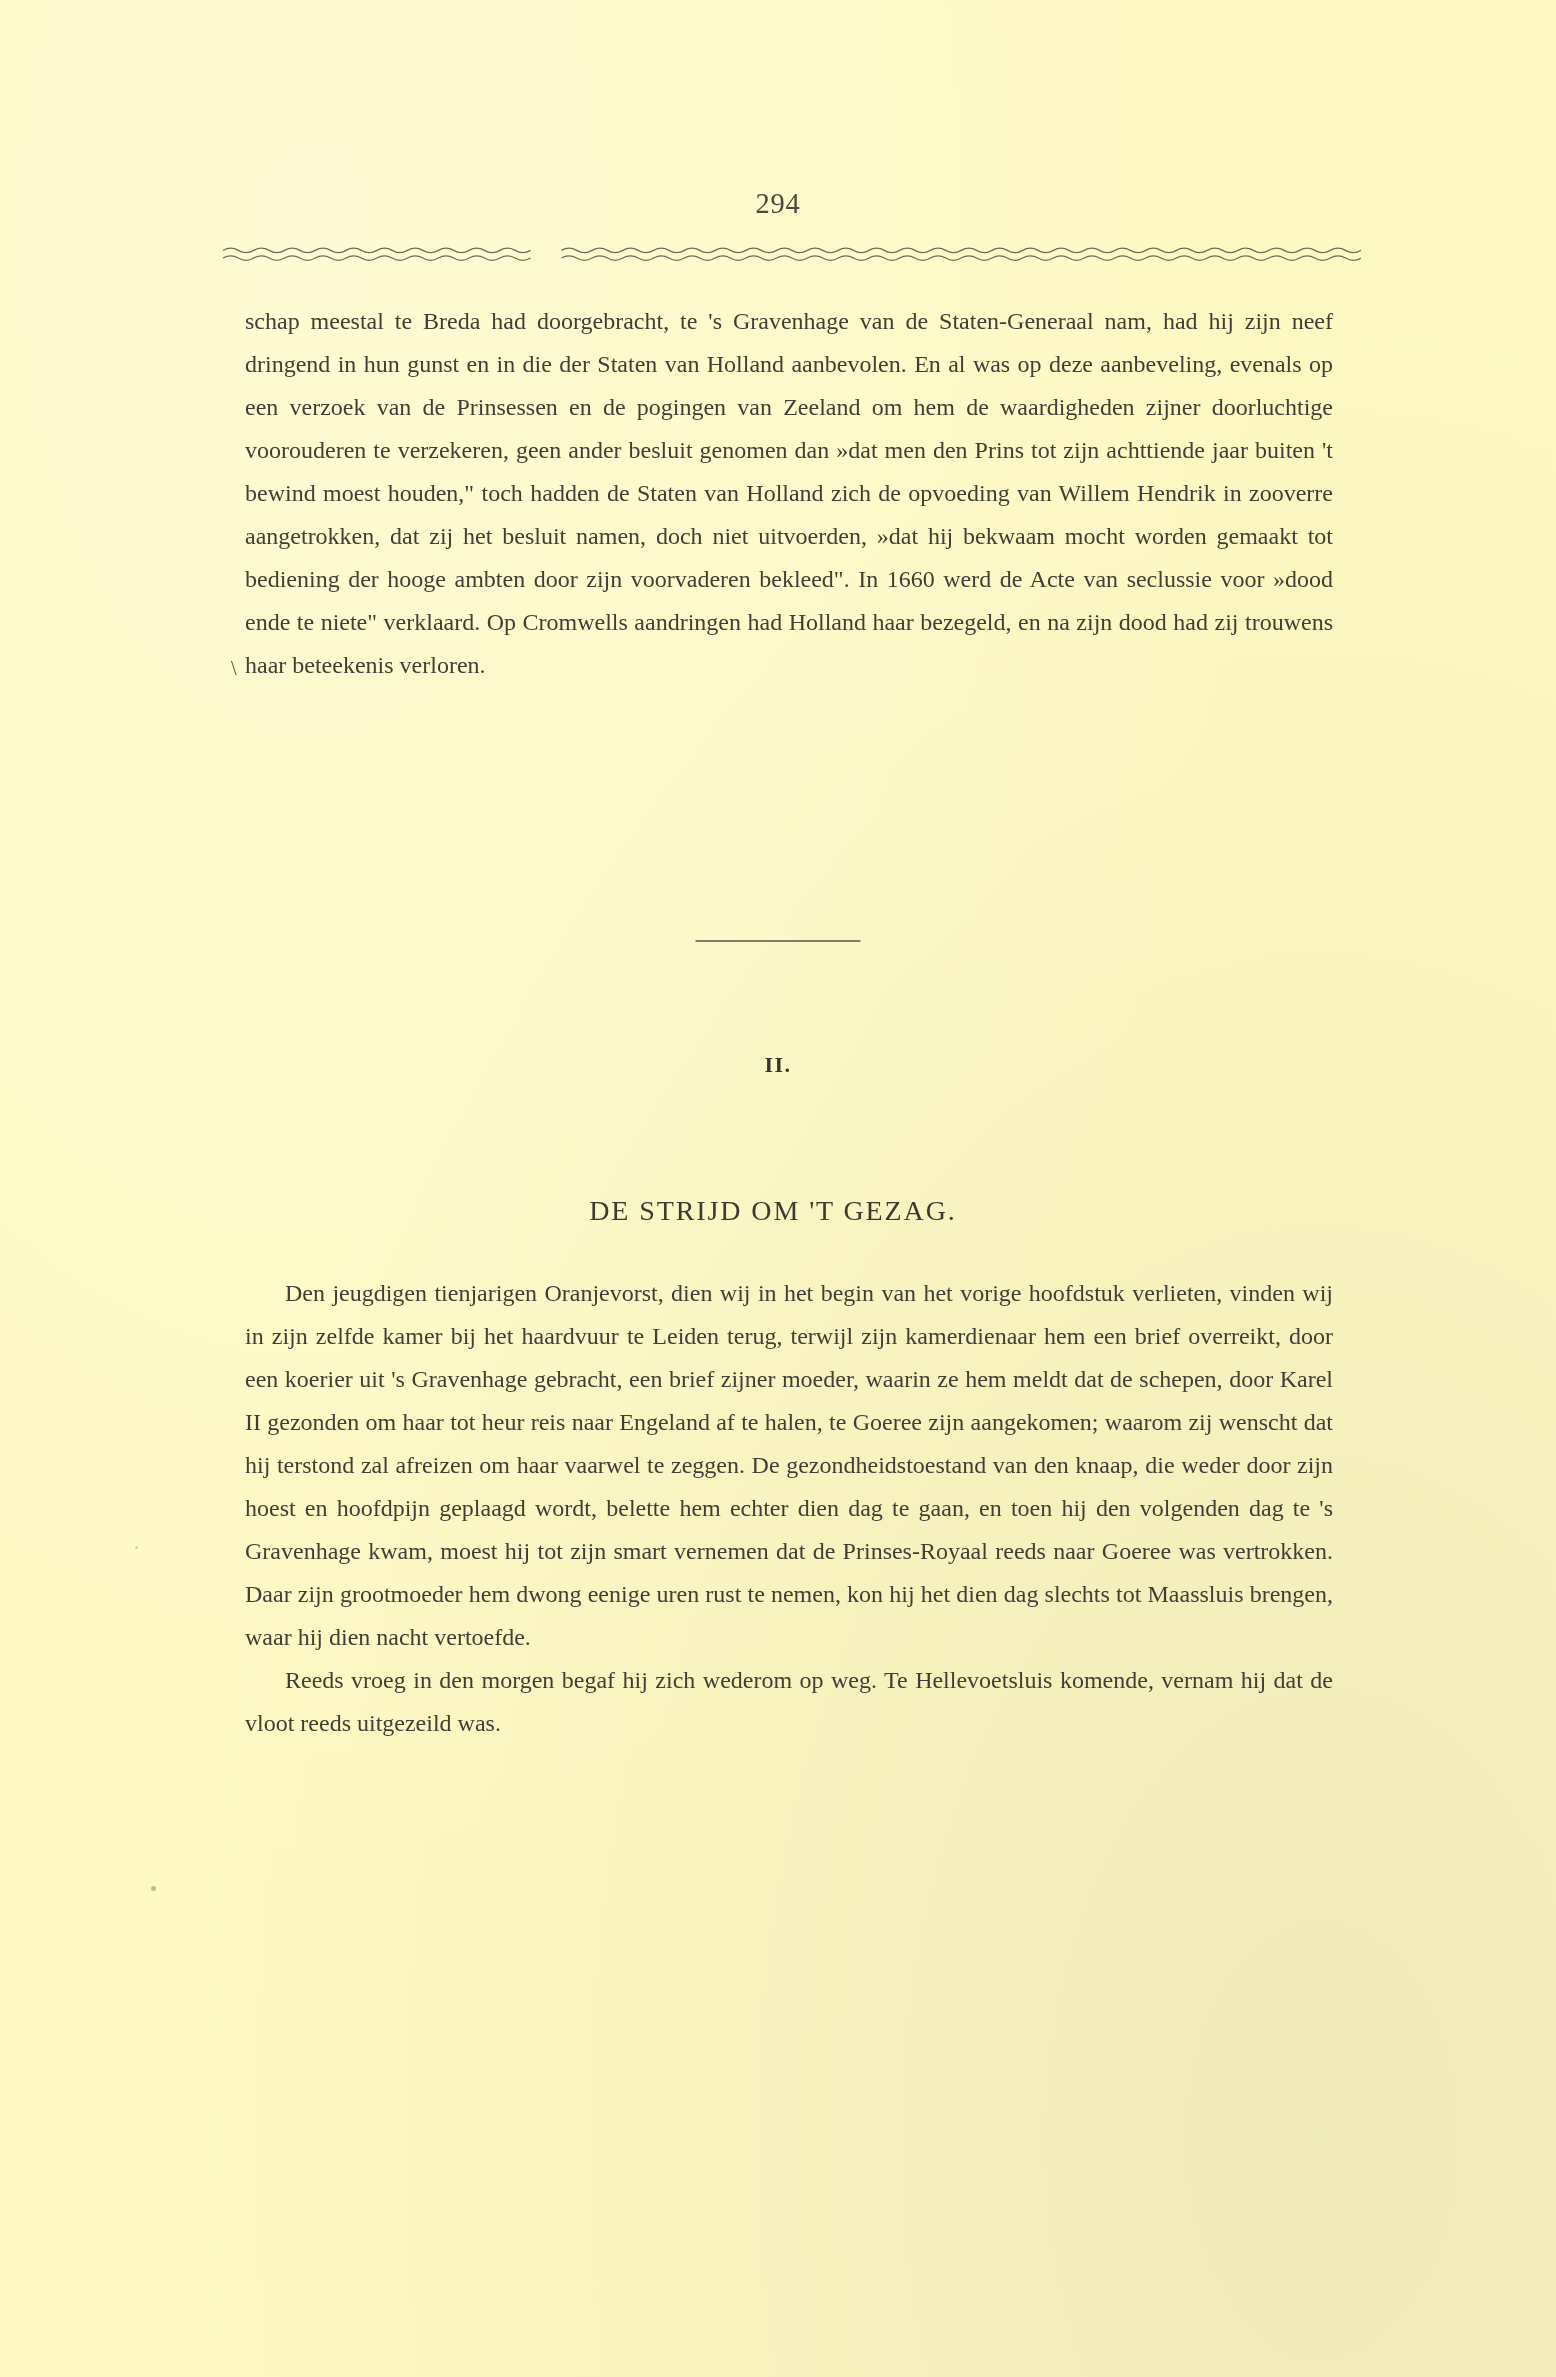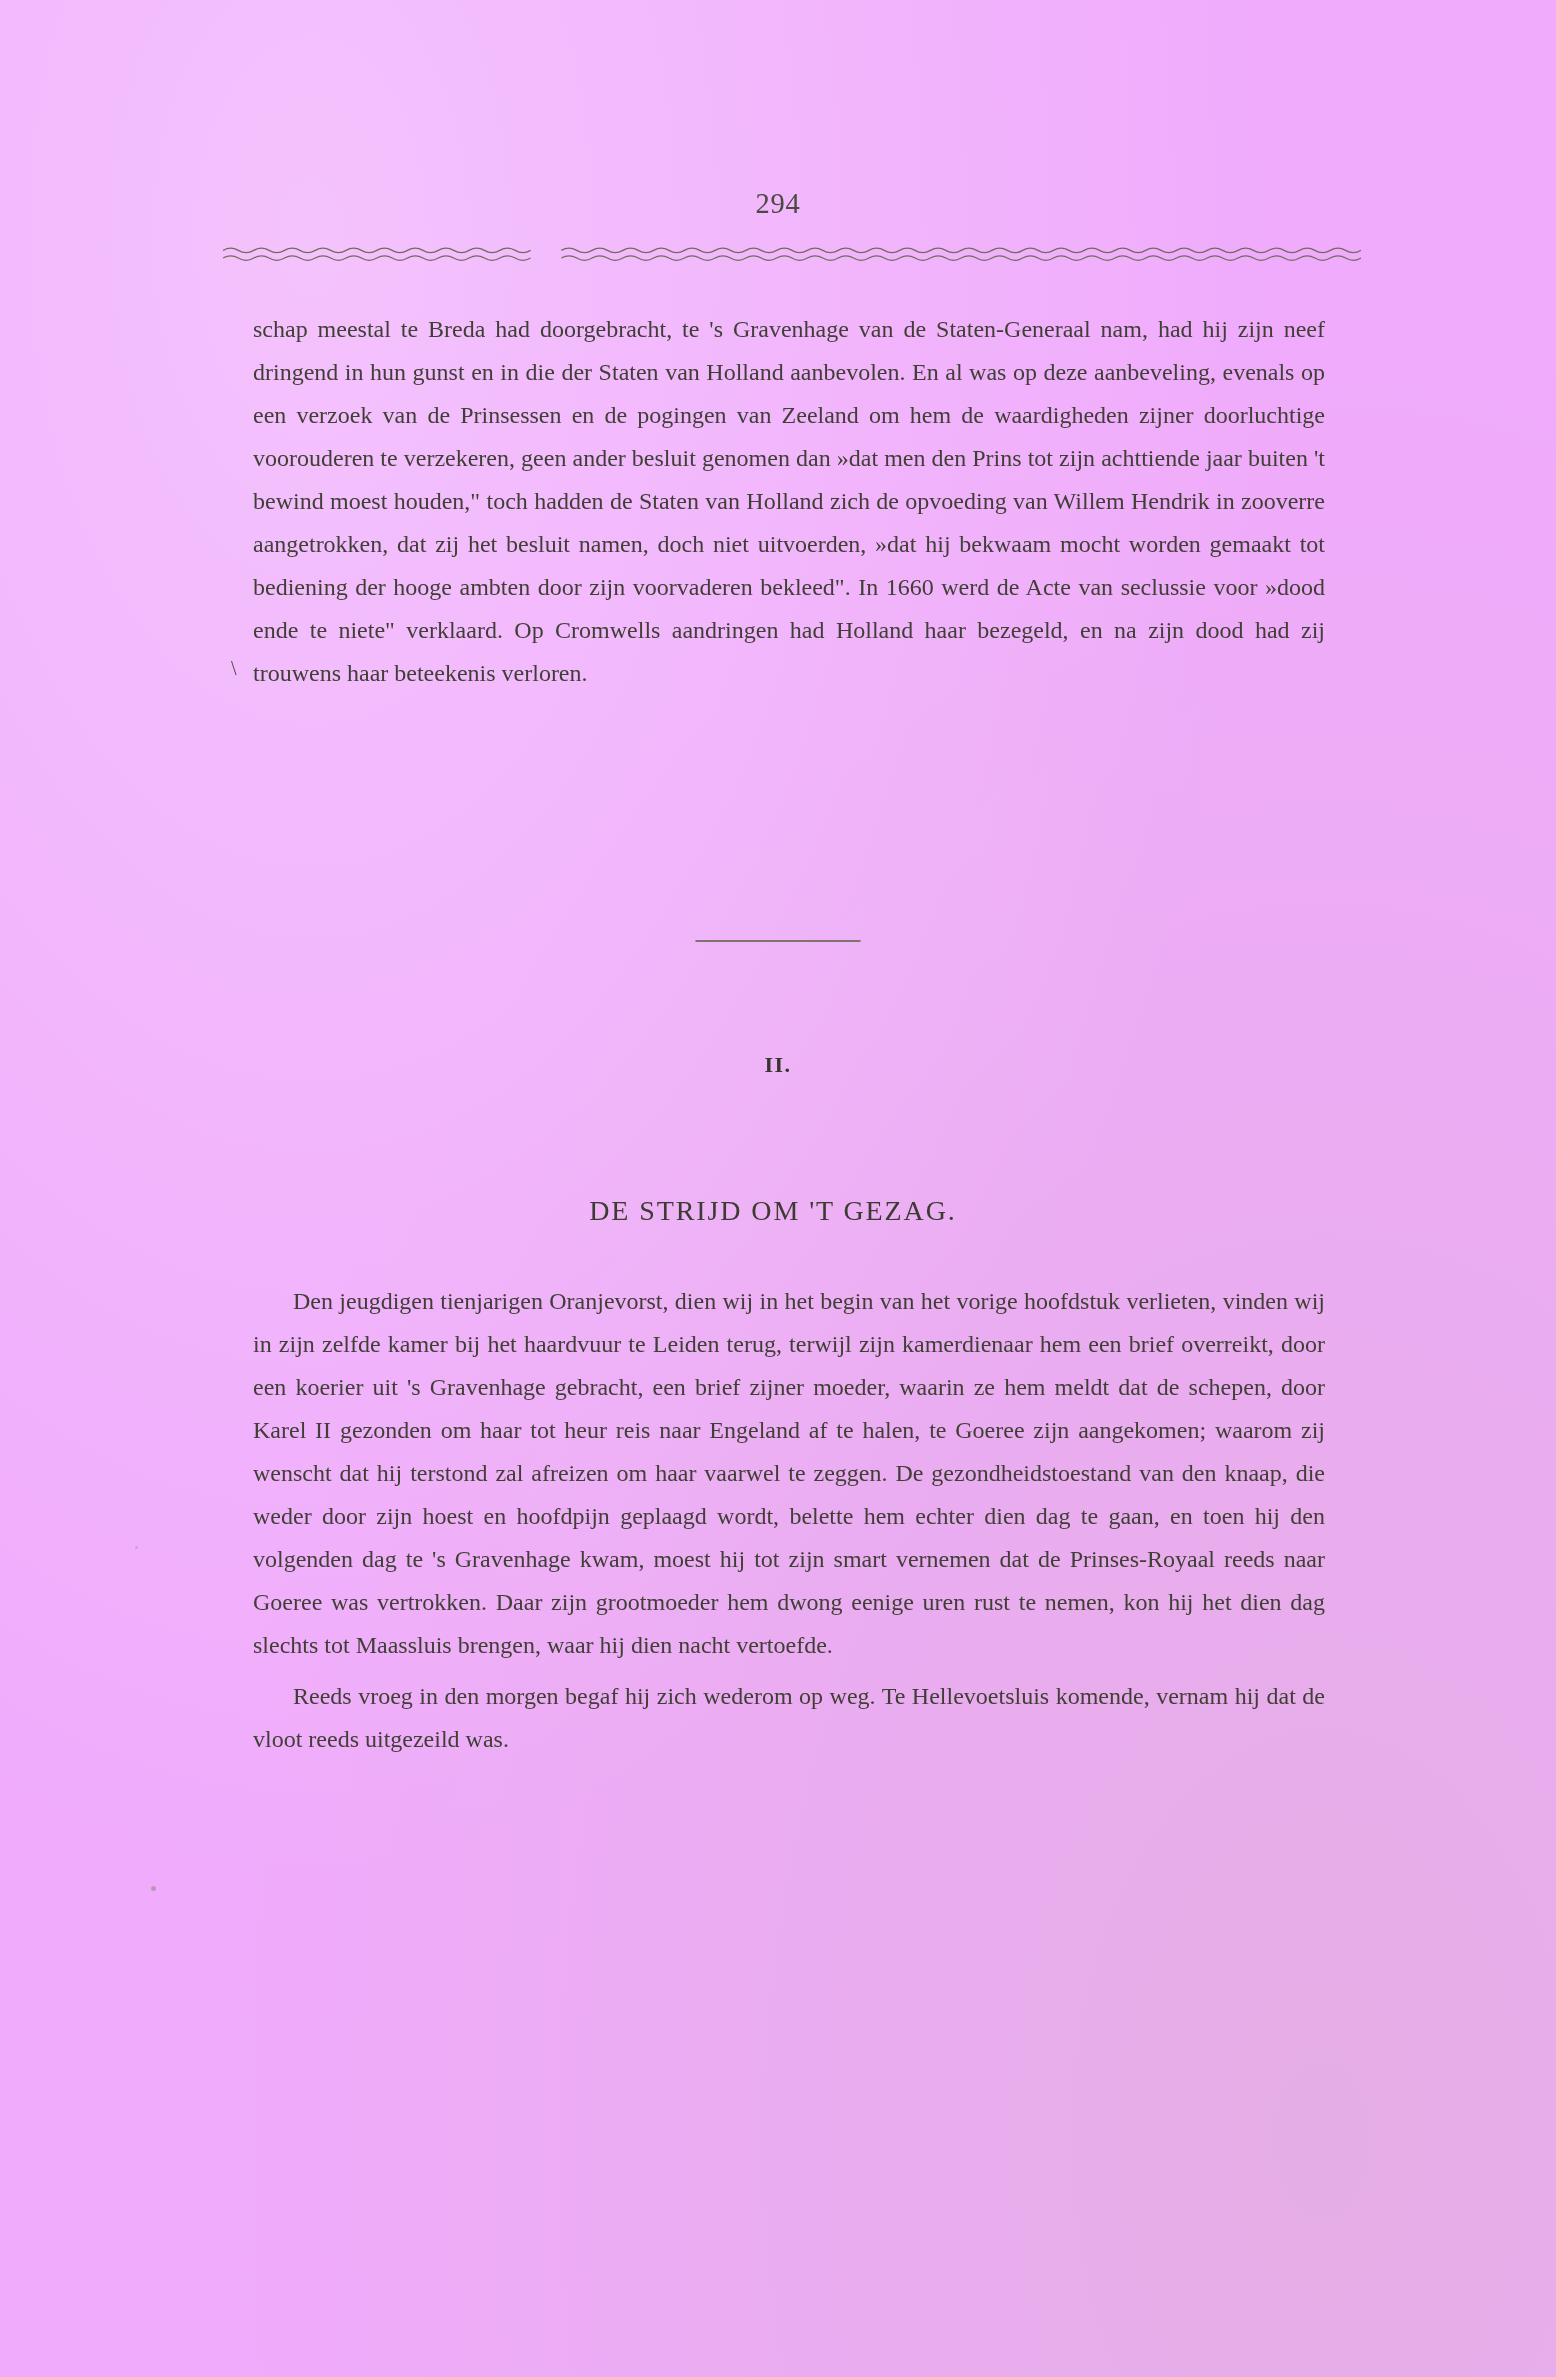--- a/index.html
+++ b/index.html
@@ -12,21 +12,21 @@
     background: #eeead9;
     font-family: "Liberation Serif", serif;
     color: #3a3a32;
     -webkit-font-smoothing: antialiased;
   }
   .page {
     position: relative;
     width: 1556px;
     height: 2377px;
     overflow: hidden;
-    background: #f0abfc;
+    background: #fef9c3;
   }
   
   .page::before {
     content: "";
     position: absolute;
     inset: 0;
     background:
       radial-gradient(ellipse at 20% 10%, rgba(255,255,255,0.28), rgba(255,255,255,0) 55%),
       radial-gradient(ellipse at 85% 90%, rgba(190,182,150,0.22), rgba(255,255,255,0) 60%);
     pointer-events: none;
@@ -62,21 +62,21 @@
     left: 245px;
     width: 1088px;
     top: 300px;
     font-size: 24px;
     line-height: 43px;
     text-align: justify;
     text-justify: inter-word;
     color: #403f36;
   }
   .body-text p {
-    margin: 8px;
+    margin: 0;
   }
   .body-text p.indent {
     text-indent: 40px;
   }
   .hang-mark {
     position: absolute;
     left: 231px;
     top: 657px;
     font-size: 20px;
     color: #4b4a3f;

